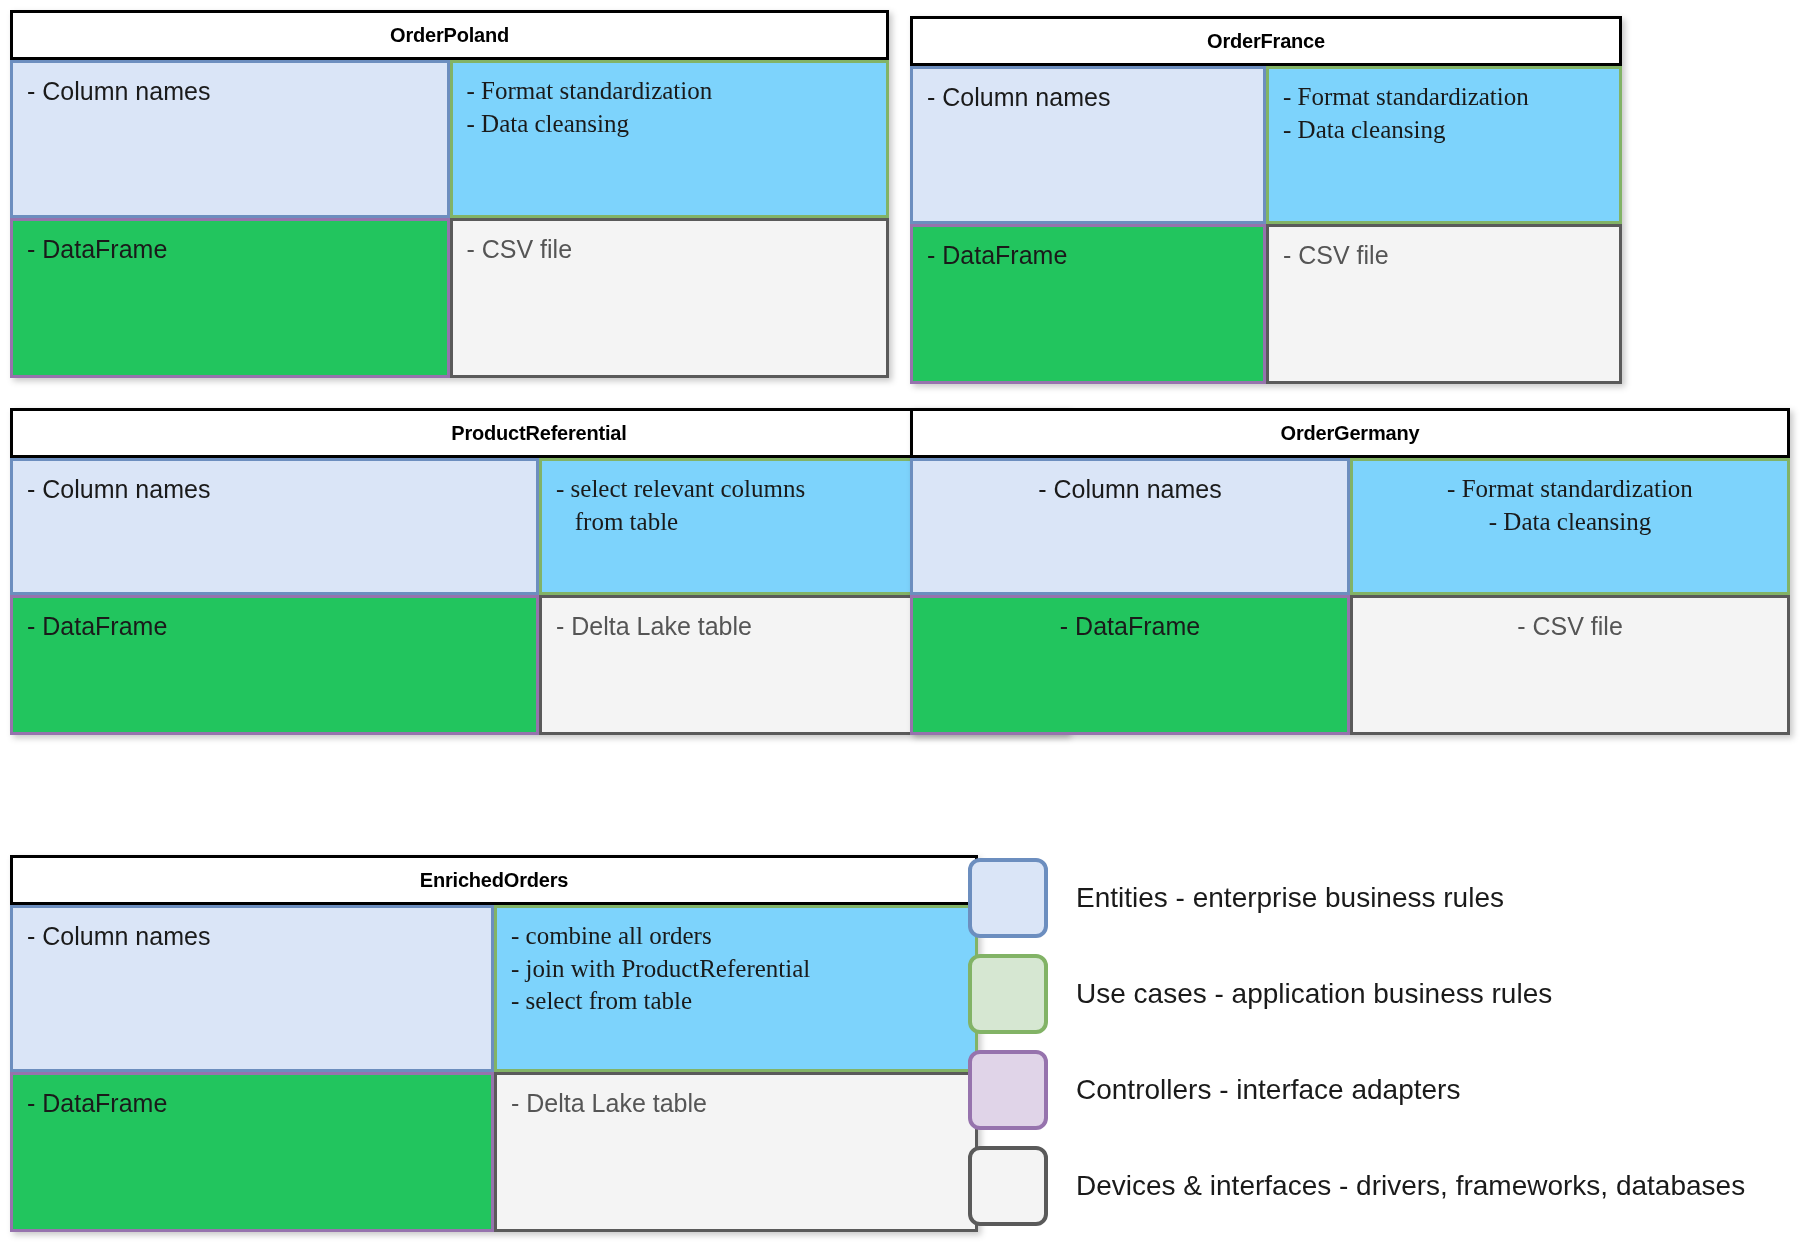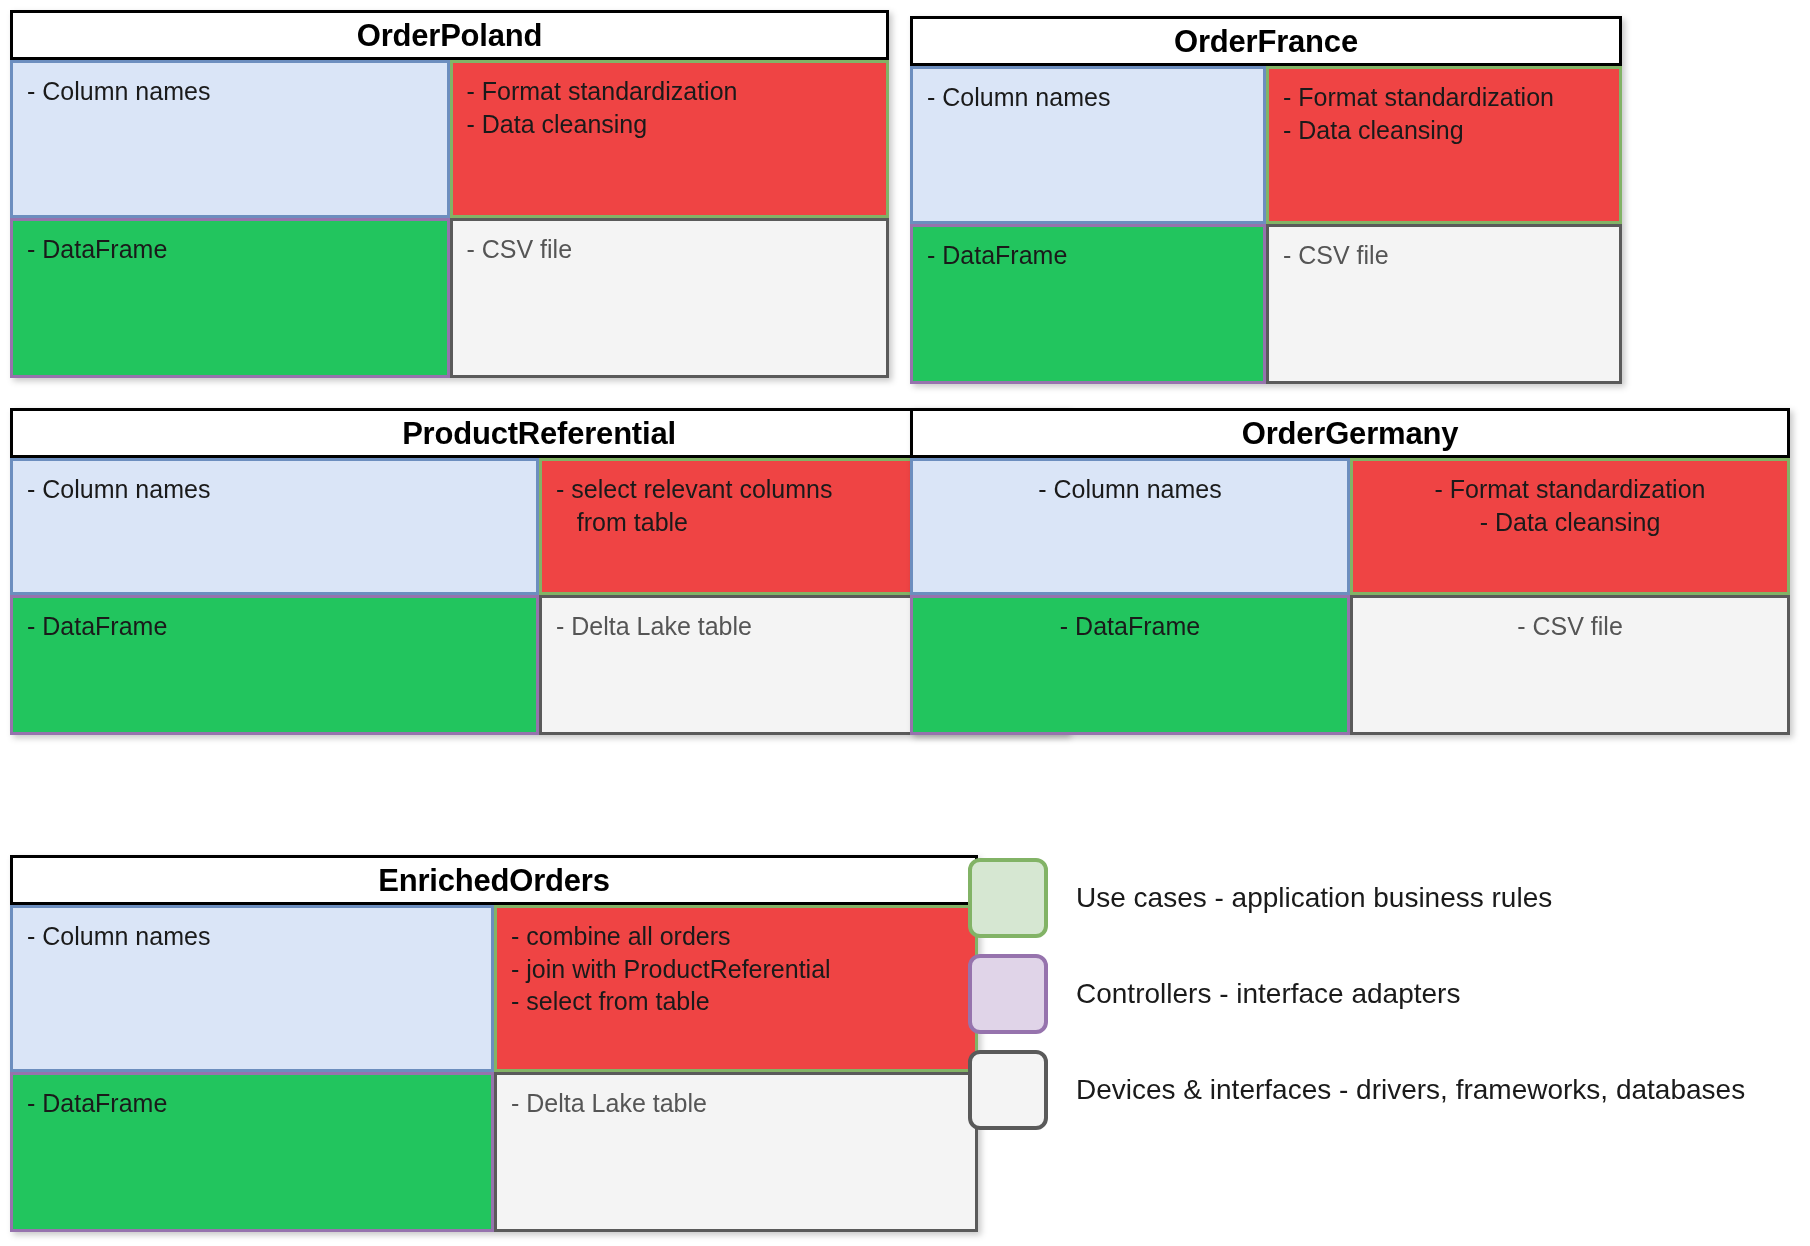--- a/index.html
+++ b/index.html
@@ -33,21 +33,21 @@
     box-sizing: border-box;
     width: 100%;
     height: 50px;
     background: #ffffff;
     border: 3px solid #000000;
     display: flex;
     align-items: center;
     justify-content: center;
   }
   .card-title {
-    font-size: 31px;
+    font-size: 20px;
     font-weight: bold;
     color: #000000;
     letter-spacing: -0.2px;
     line-height: 1;
   }
 
   .card-grid {
     display: grid;
     grid-template-columns: 1fr 1fr;
     grid-template-rows: var(--r1) var(--r2);
@@ -62,22 +62,23 @@
     color: #1a1a1a;
     overflow: hidden;
     white-space: pre;
   }
 
   .cell-entity {
     background: #dae5f7;
     border: 3px solid #6c8ebf;
   }
   .cell-usecase {
-    background: #ef4444;
+    background: #7dd3fc;
     border: 3px solid #82b366;
+    font-family: Liberation Serif, serif;
   }
   .cell-controller {
     background: #22c55e;
     border: 3px solid #9673ad;
   }
   .cell-device {
     background: #f4f4f4;
     border: 3px solid #5a5a5a;
     color: #555555;
   }
@@ -185,20 +186,24 @@
       <div class="cell cell-usecase">- combine all orders
 - join with ProductReferential
 - select from table</div>
       <div class="cell cell-controller">- DataFrame</div>
       <div class="cell cell-device">- Delta Lake table</div>
     </div>
   </div>
 
   <div id="legend">
 
+    <div class="legend-row">
+      <div class="legend-swatch sw-entity"></div>
+      <div class="legend-label">Entities - enterprise business rules</div>
+    </div>
 
     <div class="legend-row">
       <div class="legend-swatch sw-usecase"></div>
       <div class="legend-label">Use cases - application business rules</div>
     </div>
 
     <div class="legend-row">
       <div class="legend-swatch sw-controller"></div>
       <div class="legend-label">Controllers - interface adapters</div>
     </div>

